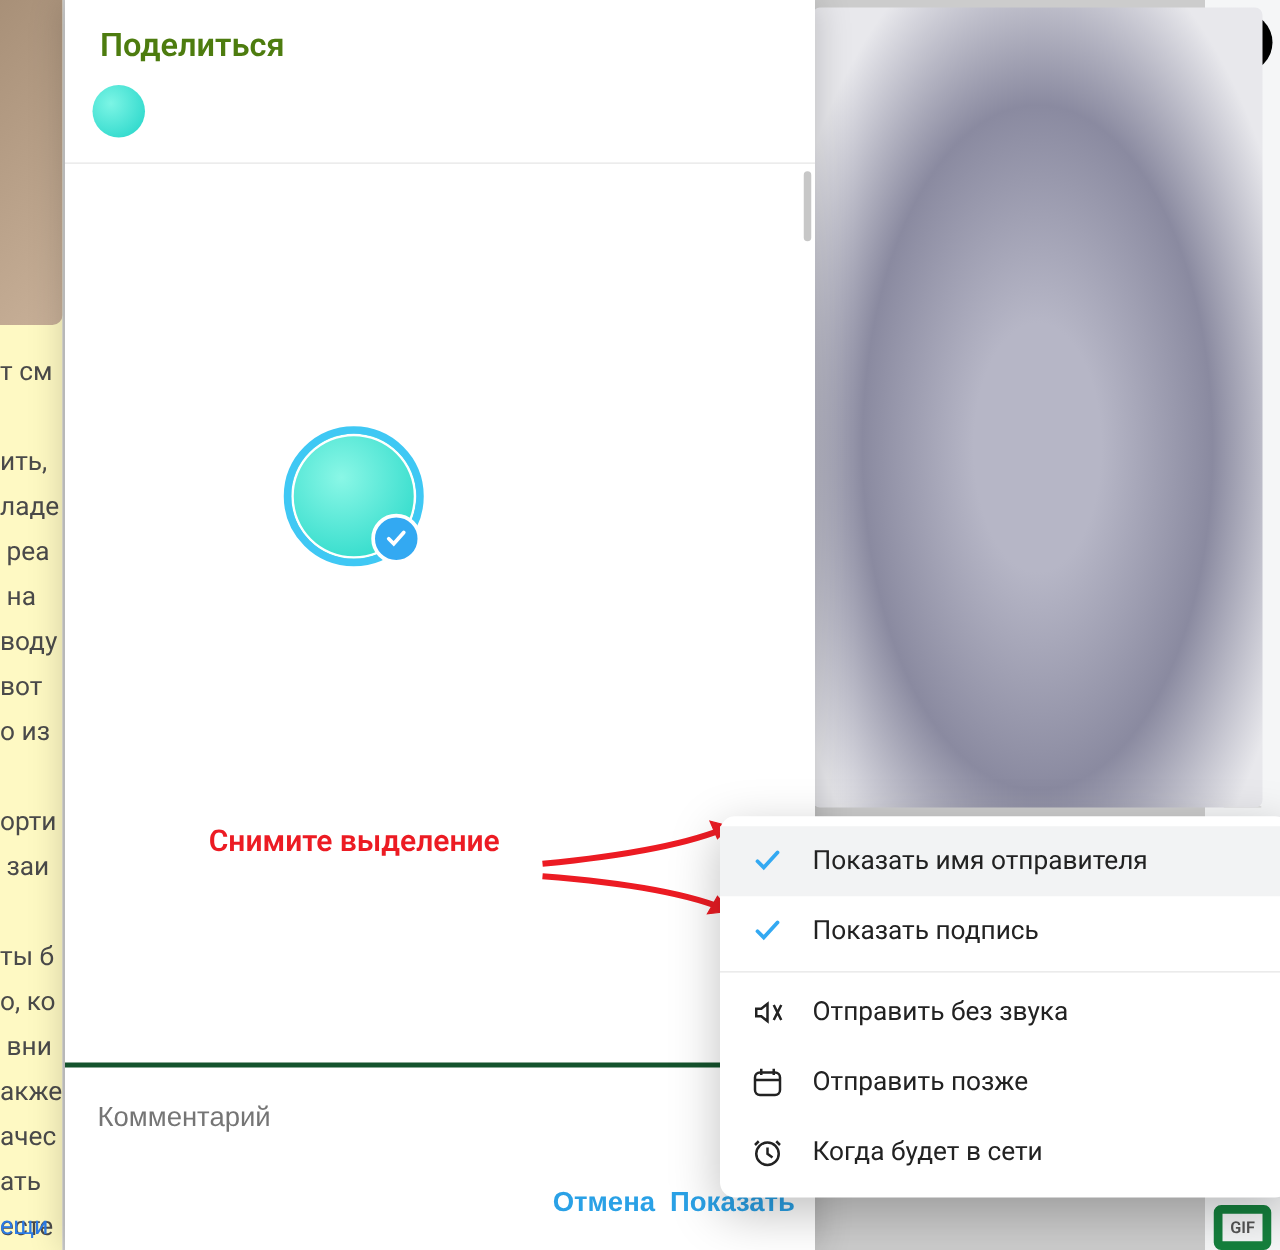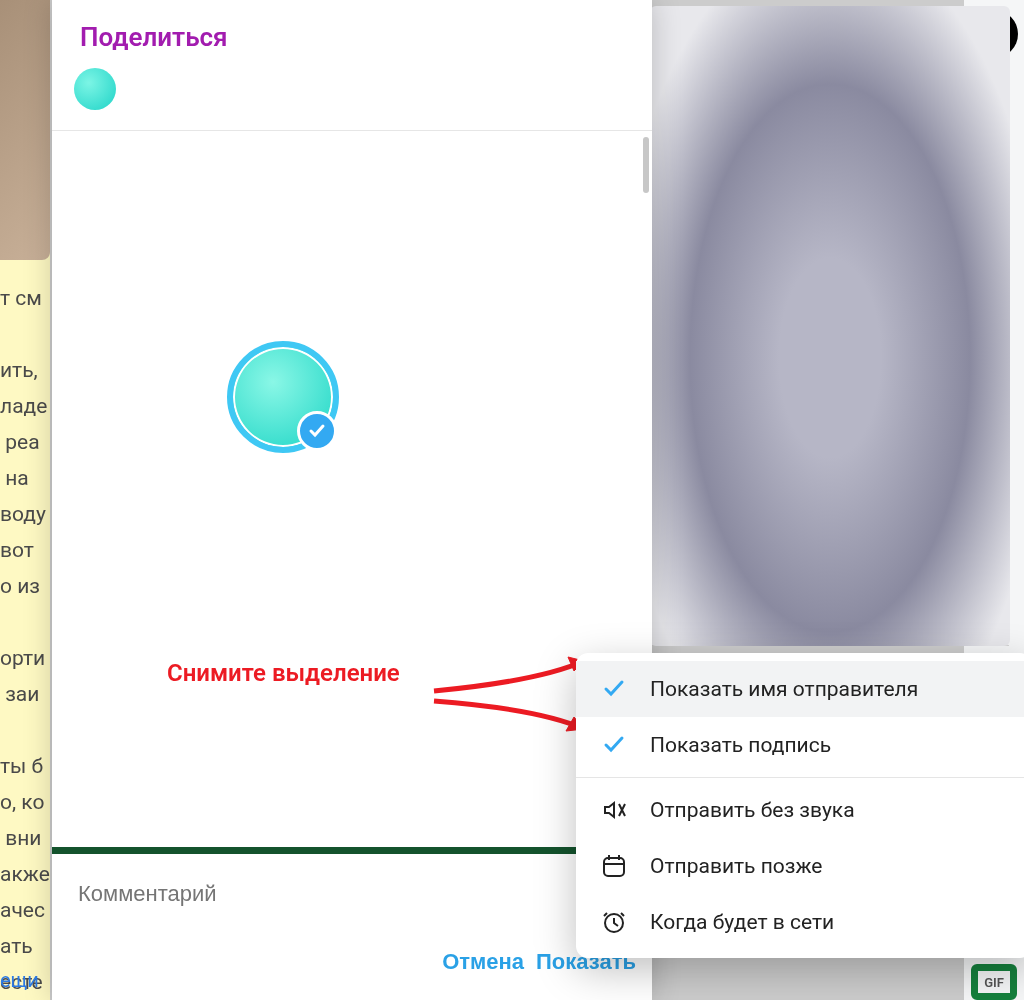--- a/index.html
+++ b/index.html
@@ -91,21 +91,21 @@
   width: 600px; height: 1000px;
   background: #fff;
   box-shadow: 0 0 28px rgba(0,0,0,0.2);
   display: flex;
   flex-direction: column;
 }
 .m-header {
   padding: 22px 28px 10px 28px;
   font-size: 26px;
   font-weight: 600;
-  color: #a21caf;
+  color: #4d7c0f;
 }
 .m-chip-row {
   padding: 6px 22px 16px;
   border-bottom: 1px solid #e6e6e6;
 }
 .chip {
   width: 42px; height: 42px;
   border-radius: 50%;
   background: radial-gradient(circle at 35% 35%, #7cf5e5, #1fd3c7);
   display: inline-block;
@@ -148,21 +148,21 @@
   color: #ec1b23;
   font-weight: 600;
   font-size: 24px;
 }
 .arrow {
   position: absolute;
   stroke: #ec1b23;
   fill: #ec1b23;
 }
 .m-footer {
-  border-top: 7px solid #14532d;
+  border-top: 4px solid #14532d;
 }
 .comment-row {
   padding: 26px 24px;
   color: #9a9a9a;
   font-size: 22px;
 }
 .btn-row {
   display: flex;
   padding: 14px 10px 24px;
   justify-content: flex-end;

